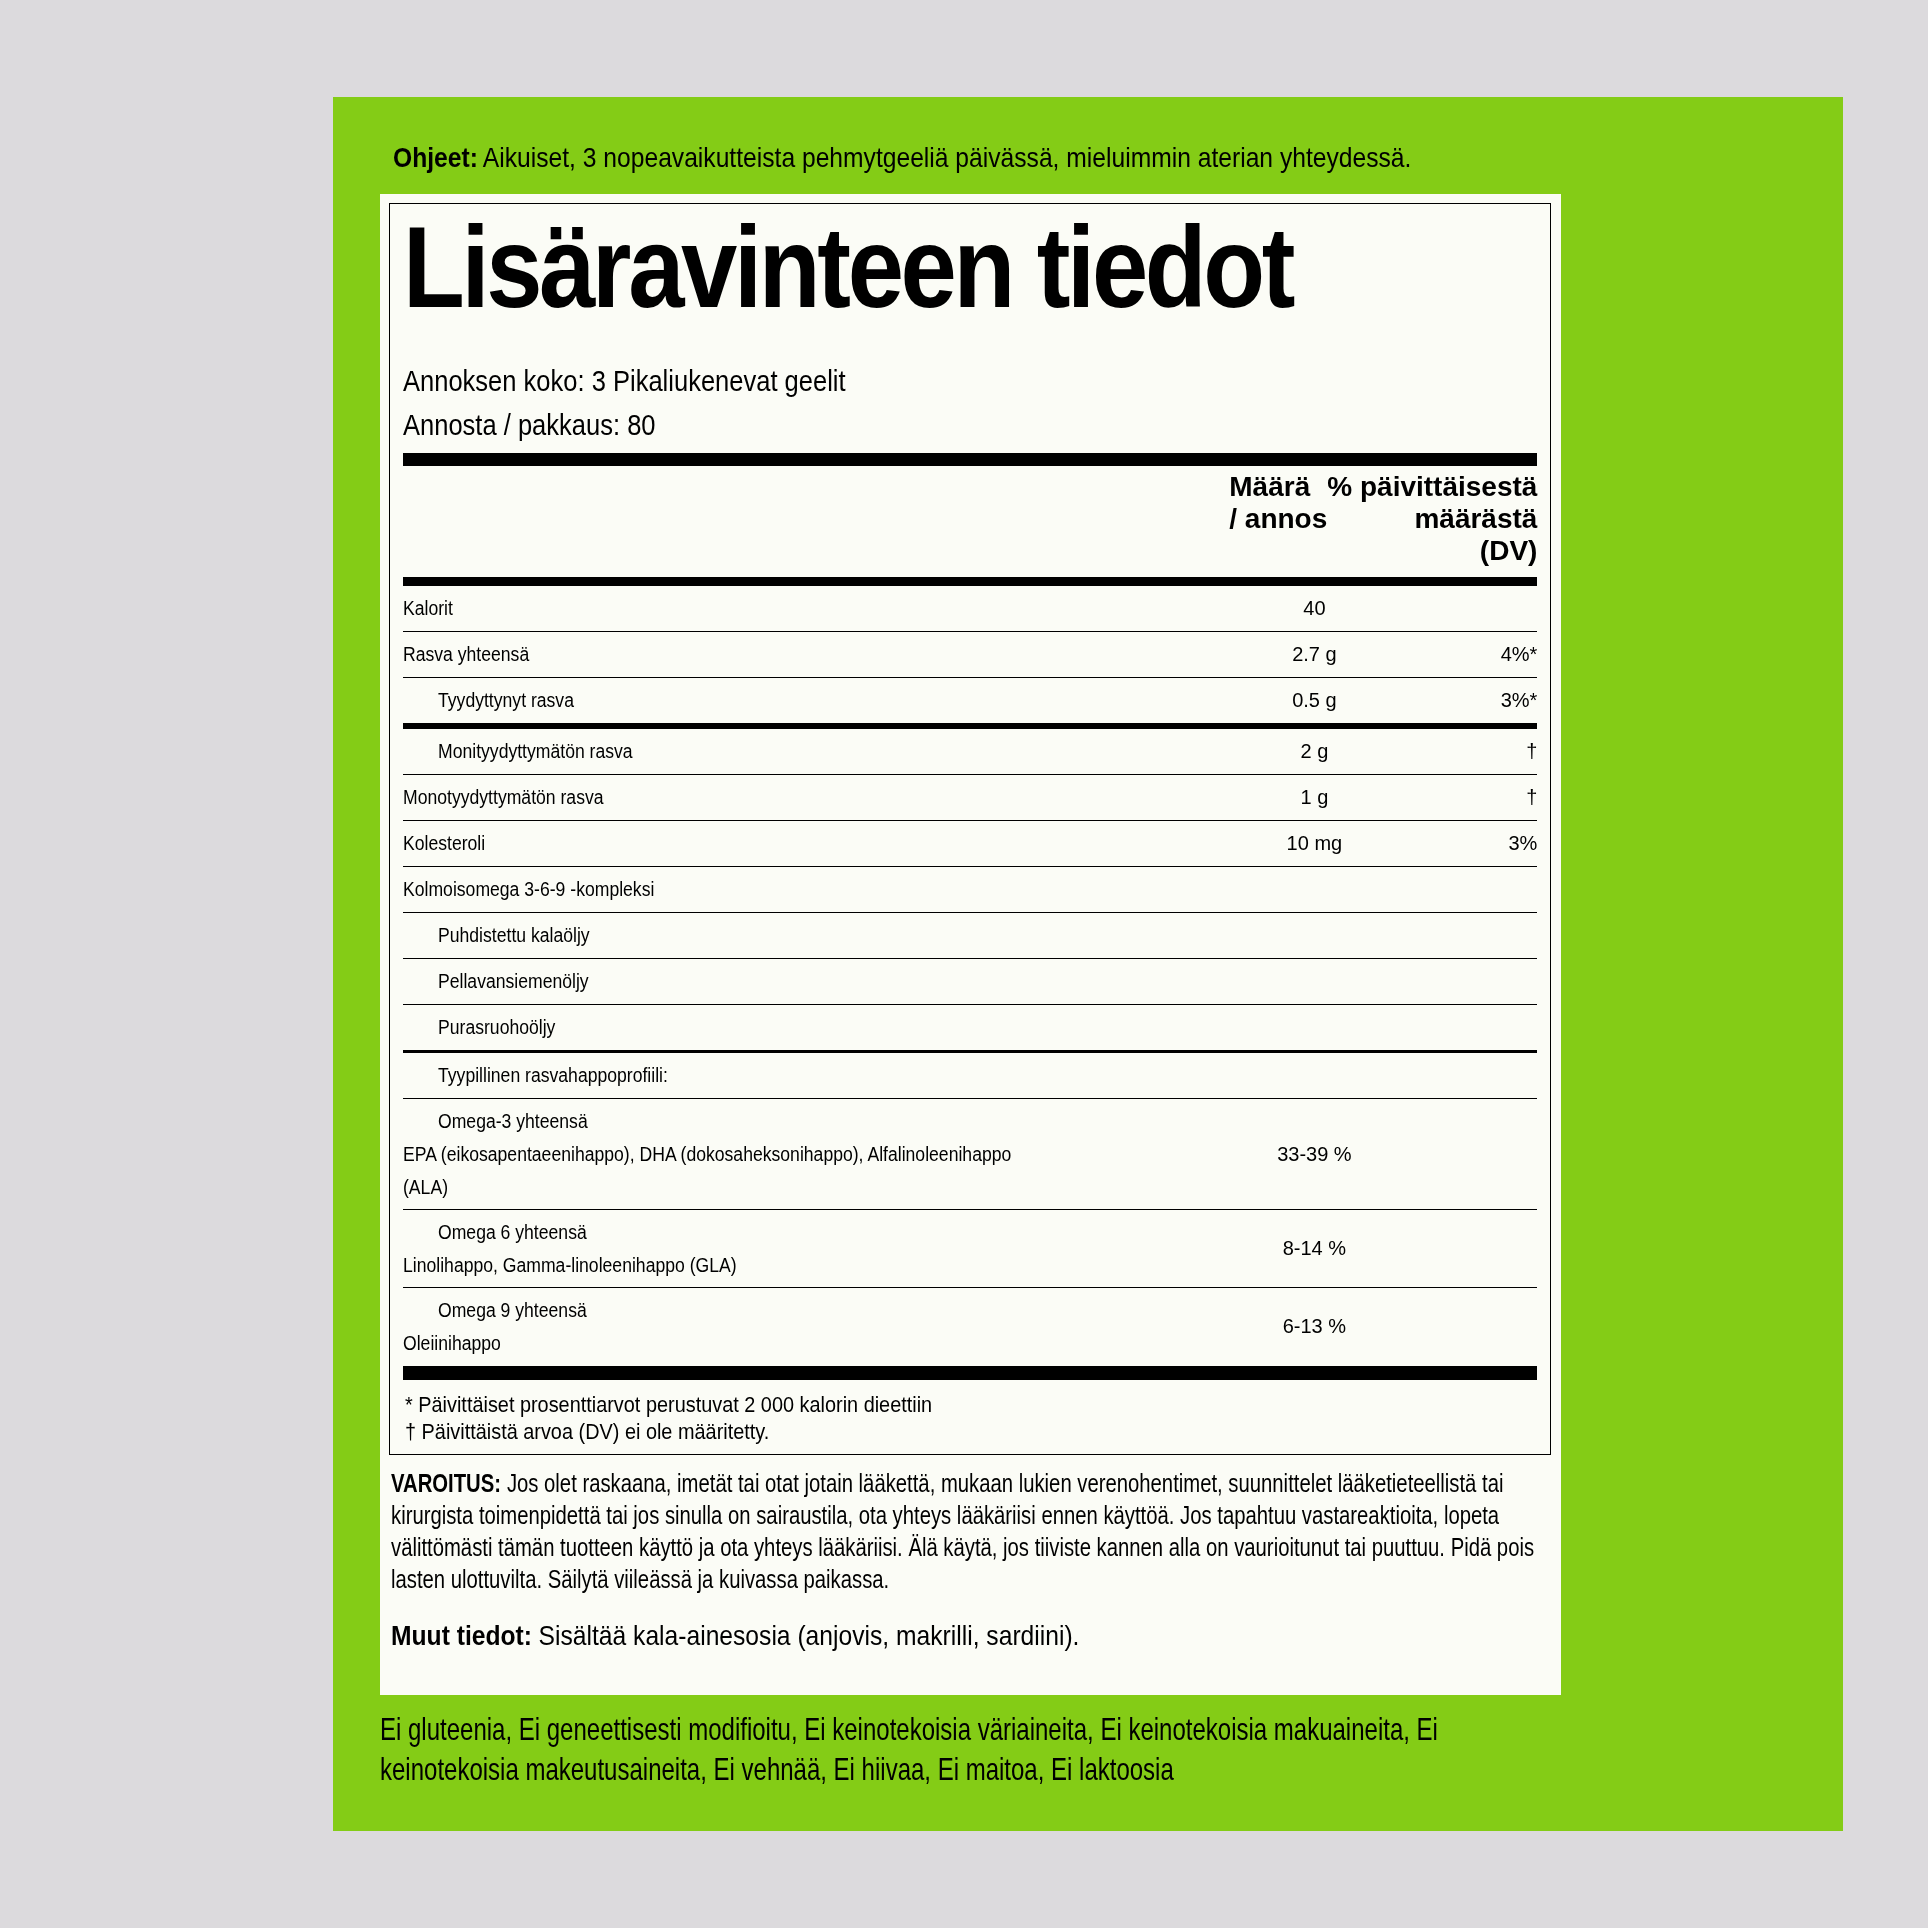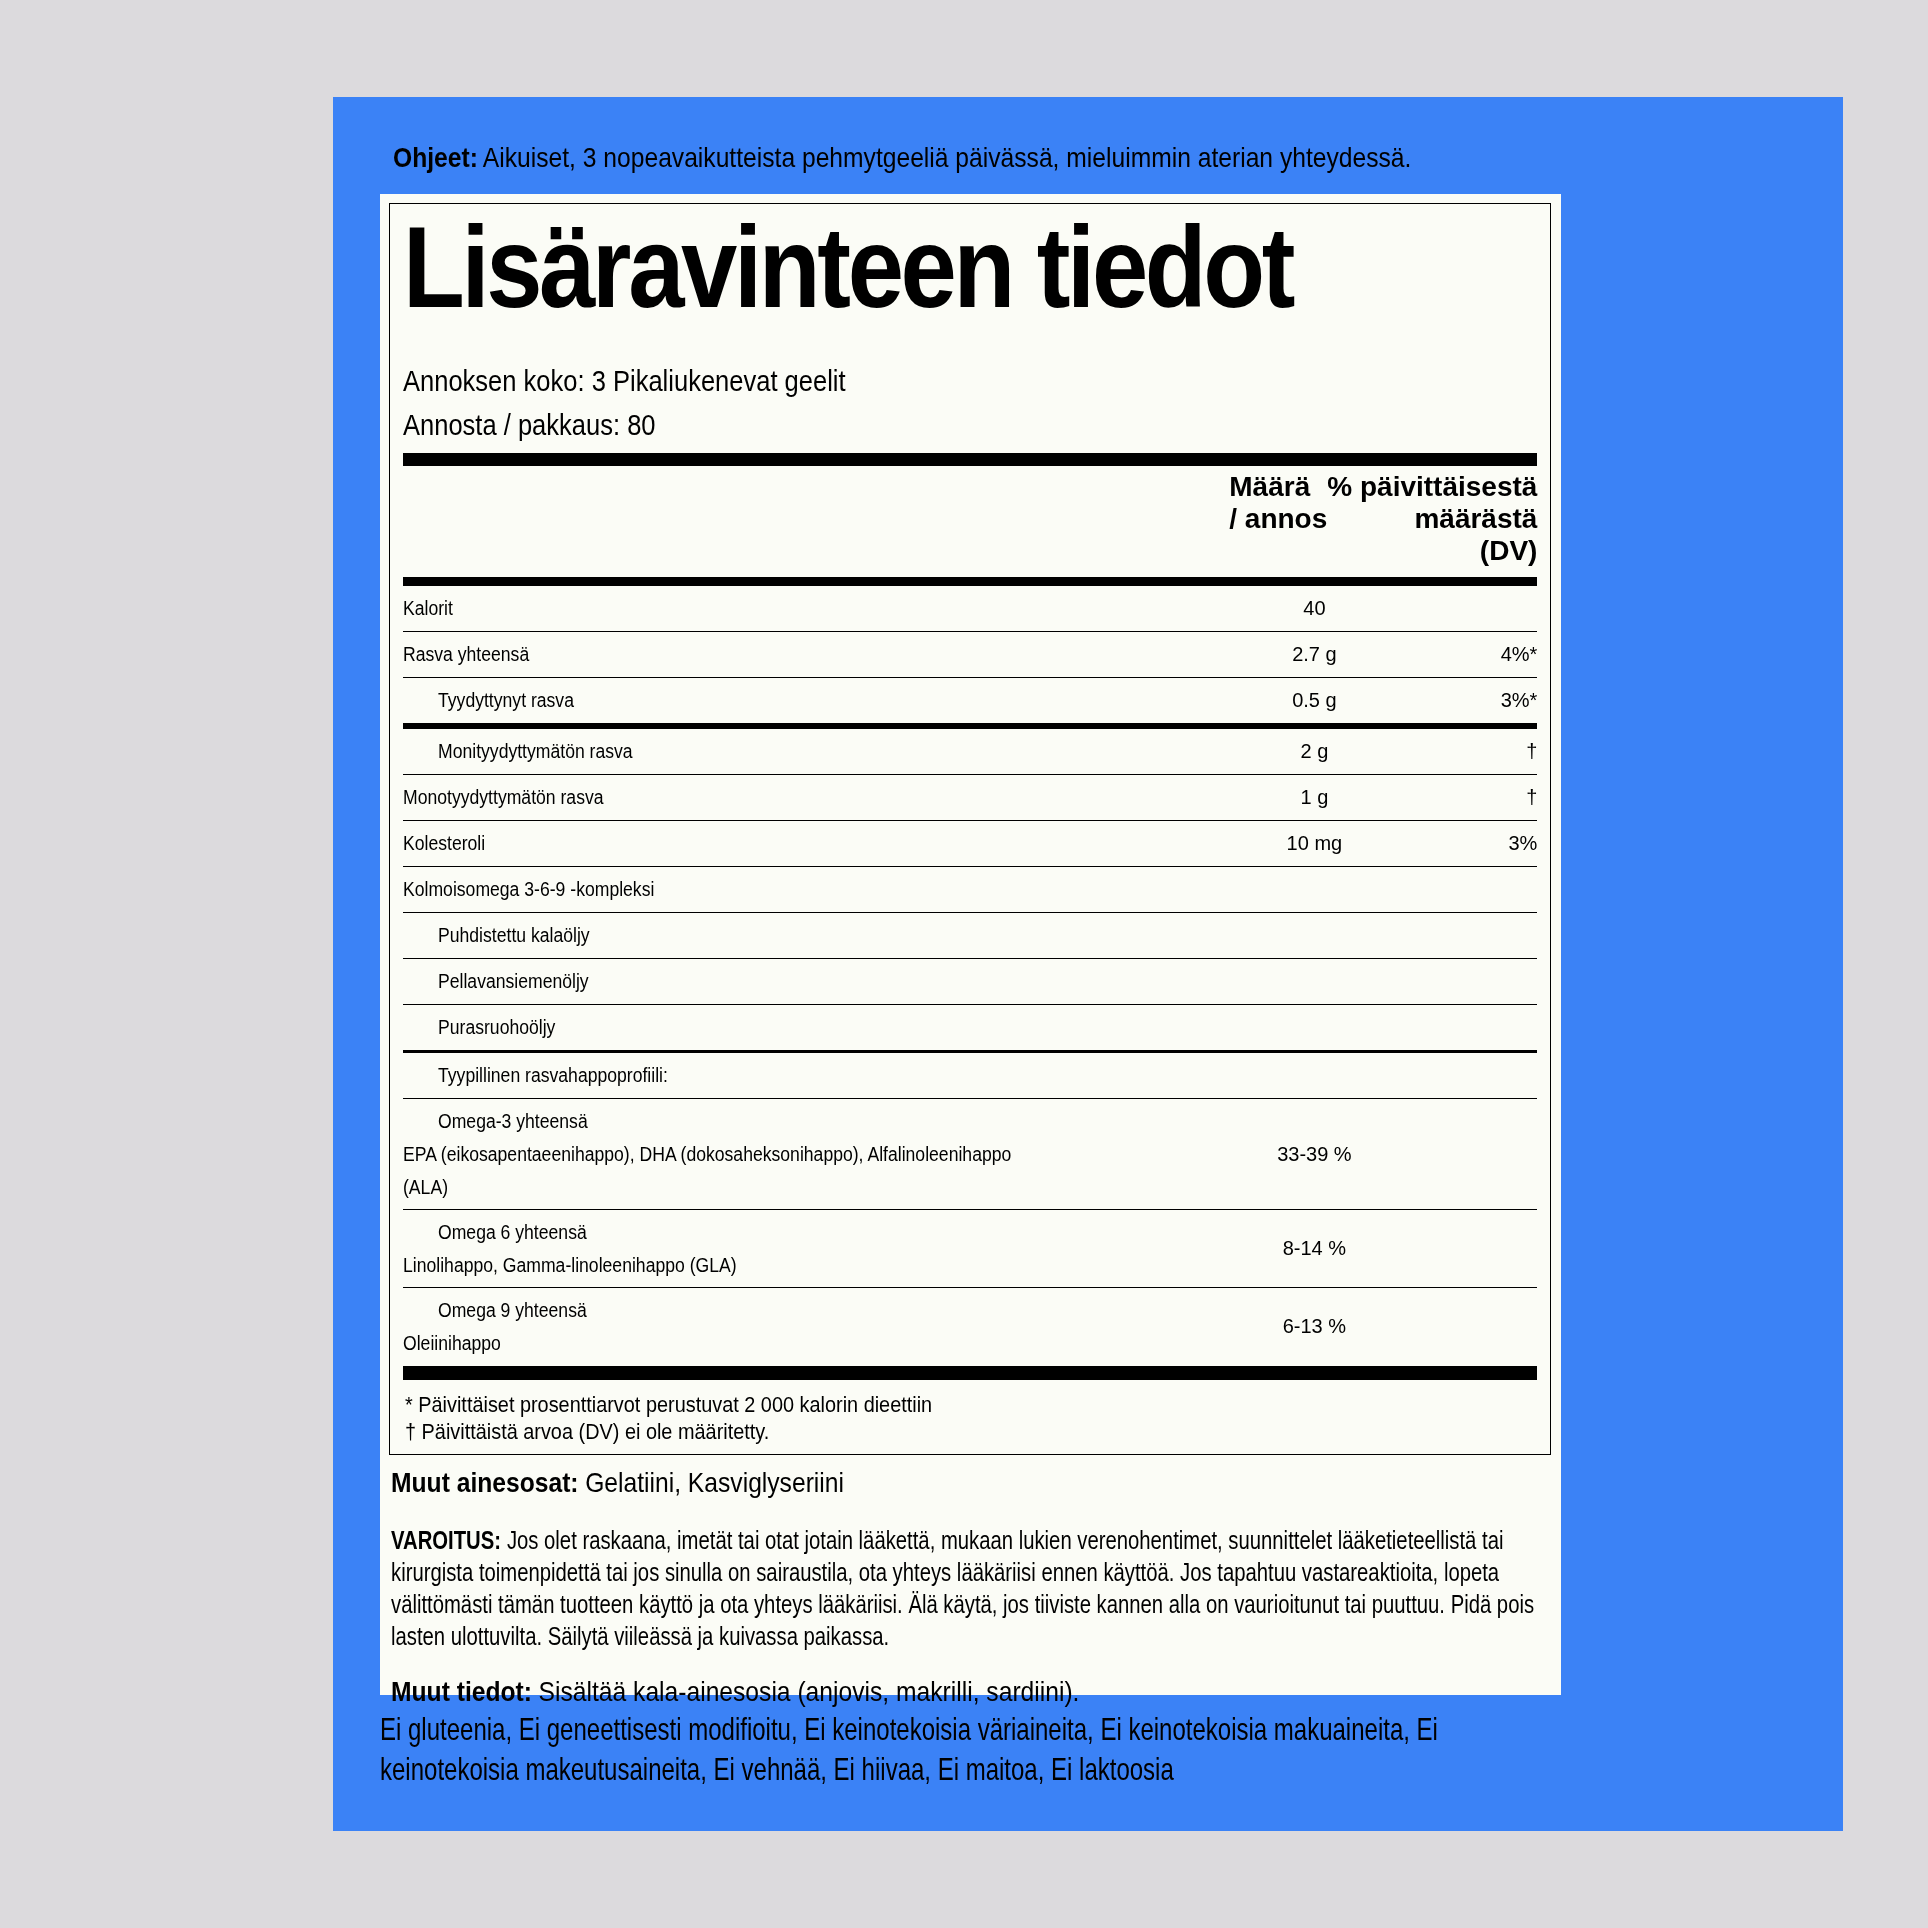--- a/index.html
+++ b/index.html
@@ -4,21 +4,21 @@
 <style>
   html,body { margin:0; padding:0; }
   body {
     width:1928px; height:1928px; position:relative;
     background:#dcdadd; color:#000;
     font-family:"Liberation Sans", sans-serif;
     -webkit-font-smoothing:antialiased;
   }
   .card {
     position:absolute; left:333px; top:97px; width:1510px; height:1734px;
-    background:#3b82f6;
+    background:#84cc16;
   }
   .cond {
     display:inline-block; transform:scaleX(.88); transform-origin:0 50%;
     white-space:nowrap;
   }
   
   .directions {
     position:absolute; left:60px; top:45px; font-size:28px; white-space:nowrap;
   }
   .directions b { margin-right:5.6px; }
@@ -215,25 +215,20 @@
 
       <div class="footnotes">
         <div><span class="cond">* Päivittäiset prosenttiarvot perustuvat 2 000 kalorin dieettiin</span></div>
         <div><span class="cond">† Päivittäistä arvoa (DV) ei ole määritetty.</span></div>
       </div>
 
     </div>
 
     <div class="below">
 
-      <p class="para para-line">
-        <span class="cond">
-          <b>Muut ainesosat:</b><span>Gelatiini, Kasviglyseriini</span>
-        </span>
-      </p>
 
       <p class="para warn-block">
         <b>VAROITUS:</b><span>Jos olet raskaana, imetät tai otat jotain lääkettä, mukaan lukien verenohentimet, suunnittelet lääketieteellistä tai kirurgista toimenpidettä tai jos sinulla on sairaustila, ota yhteys lääkäriisi ennen käyttöä. Jos tapahtuu vastareaktioita, lopeta välittömästi tämän tuotteen käyttö ja ota yhteys lääkäriisi. Älä käytä, jos tiiviste kannen alla on vaurioitunut tai puuttuu. Pidä pois lasten ulottuvilta. Säilytä viileässä ja kuivassa paikassa.</span>
       </p>
 
       <p class="para para-line">
         <span class="cond">
           <b>Muut tiedot:</b><span>Sisältää kala-ainesosia (anjovis, makrilli, sardiini).</span>
         </span>
       </p>

